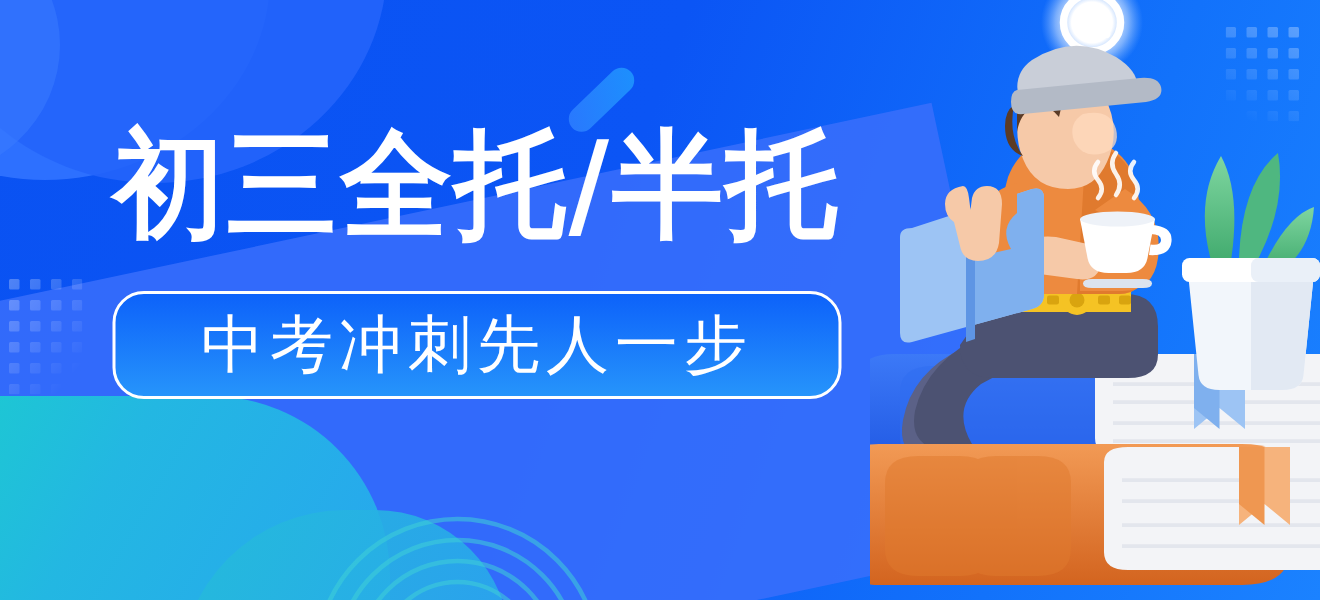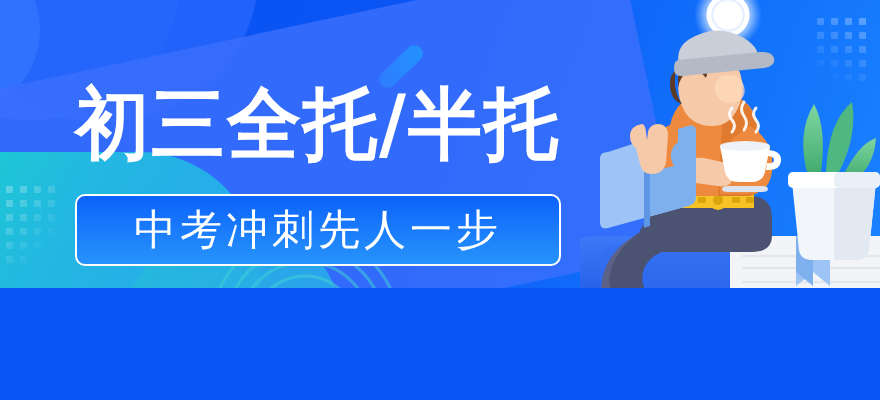--- a/index.html
+++ b/index.html
@@ -6,21 +6,21 @@
   html, body { width:880px; height:400px; }
   body {
     font-family: "Liberation Sans", sans-serif;
     background:#0b55f5;
     overflow:hidden;
   }
 
   
   .banner{
     position:relative;
-    width:880px; height:288px;
+    width:880px; height:400px;
     overflow:hidden;
     background:linear-gradient(110deg,#0a52f2 0%,#0b55f5 45%,#1272fb 78%,#1b82ff 100%);
   }
 
   
   .blob-tl-a{
     position:absolute; left:-120px; top:-150px;
     width:300px; height:270px;
     border-radius:50%;
     background:#2f72ff;
@@ -121,21 +121,21 @@
     letter-spacing:2px;
     font-family:"DejaVu Sans","Liberation Sans",sans-serif;
     transform:scaleY(1.06);
     transform-origin:left top;
     white-space:nowrap;
   }
   .sub-box{
     margin-top:36px;
     width:486px; height:72px;
     border:2px solid #ffffff;
-    border-radius:10px;
+    border-radius:21px;
     background:linear-gradient(180deg,#0d62fa 0%,#2694fb 100%);
     display:flex; align-items:center; justify-content:center;
   }
   .sub-text{
     font-size:42px;
     line-height:1;
     color:#ffffff;
     letter-spacing:4px;
     font-family:"DejaVu Sans","Liberation Sans",sans-serif;
     white-space:nowrap;

